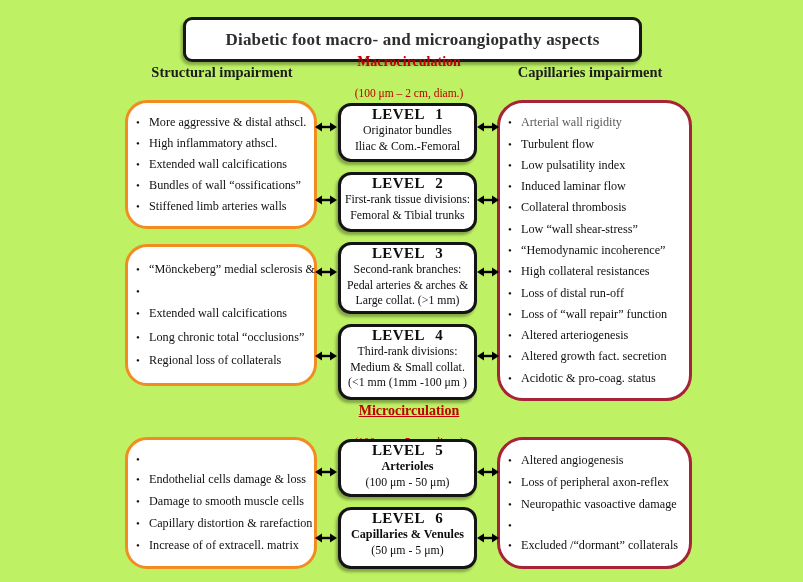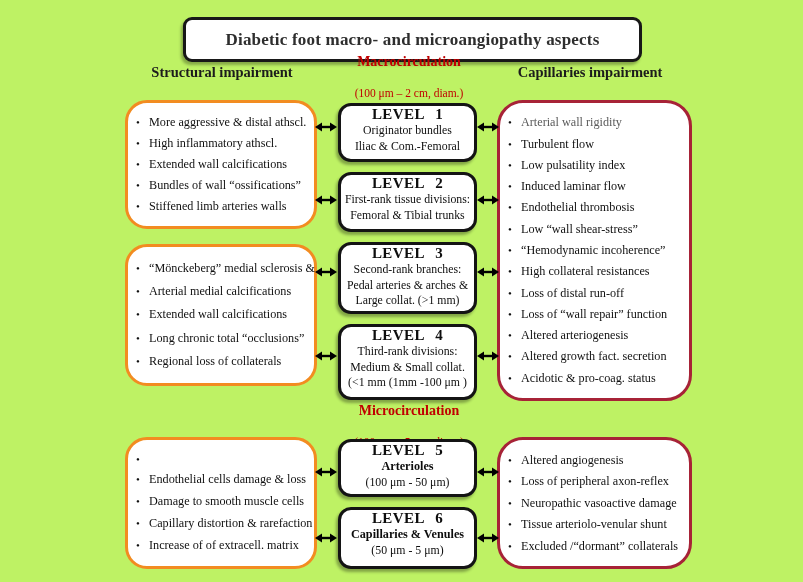--- a/index.html
+++ b/index.html
@@ -17,21 +17,21 @@
   }
   .title-box .t{font-weight:bold;font-size:17px;color:#2e2e2e;letter-spacing:0.2px;}
   
   .col-header{font-weight:bold;font-size:14.5px;color:#1c1c1c;text-align:center;}
   .hdr-left{left:127px;top:64px;width:190px;}
   .hdr-right{left:494px;top:64px;width:192px;}
   .circ-hdr{width:150px;text-align:center;color:#C00000;}
   .circ-hdr .ct{font-weight:bold;font-size:14px;}
   .circ-hdr .cr{font-size:11.5px;margin-top:17px;}
   .macro-hdr{left:334px;top:54px;}
-  .micro-hdr{left:334px;top:403px;}
+  .micro-hdr{left:334px;top:403px;text-decoration:underline;}
   
   .side-box{background:#fff;box-sizing:border-box;display:flex;}
   .orange{border:3.5px solid #F28C21;border-radius:22px;left:125px;width:192px;}
   .red{border:3.5px solid #A72337;border-radius:26px;left:497px;width:195px;}
   .sb1{top:100px;height:129px;}
   .sb2{top:244px;height:142px;}
   .sb3{top:437px;height:132px;}
   .fb1{top:100px;height:301px;}
   .fb2{top:437px;height:132px;}
   .side-box ul{
@@ -103,21 +103,20 @@
   </div>
 
   <div class="abs side-box orange sb2">
     <ul>
       <li class="bi">
           <span class="dot">•</span>
           <span>“Mönckeberg” medial sclerosis &amp;</span>
         </li>
       <li class="bi">
           <span class="dot">•</span>
-          <span>Arterial medial calcifications</span>
         </li>
       <li class="bi">
           <span class="dot">•</span>
           <span>Extended wall calcifications</span>
         </li>
       <li class="bi">
           <span class="dot">•</span>
           <span>Long chronic total “occlusions”</span>
         </li>
       <li class="bi">
@@ -203,21 +202,21 @@
       <li class="bi">
           <span class="dot">•</span>
           <span>Low pulsatility index</span>
         </li>
       <li class="bi">
           <span class="dot">•</span>
           <span>Induced laminar flow</span>
         </li>
       <li class="bi">
           <span class="dot">•</span>
-          <span>Endothelial thrombosis</span>
+          <span>Collateral thrombosis</span>
         </li>
       <li class="bi">
           <span class="dot">•</span>
           <span>Low “wall shear-stress”</span>
         </li>
       <li class="bi">
           <span class="dot">•</span>
           <span>“Hemodynamic incoherence”</span>
         </li>
       <li class="bi">
@@ -256,21 +255,20 @@
       <li class="bi">
           <span class="dot">•</span>
           <span>Loss of peripheral axon-reflex</span>
         </li>
       <li class="bi">
           <span class="dot">•</span>
           <span>Neuropathic vasoactive damage</span>
         </li>
       <li class="bi">
           <span class="dot">•</span>
-          <span>Tissue arteriolo-venular shunt</span>
         </li>
       <li class="bi">
           <span class="dot">•</span>
           <span>Excluded /“dormant” collaterals</span>
         </li>
     </ul>
   </div>
 
   <span class="arrow" style="left:315px;top:121px;">
       <svg width="22" height="12" viewBox="0 0 22 12">

